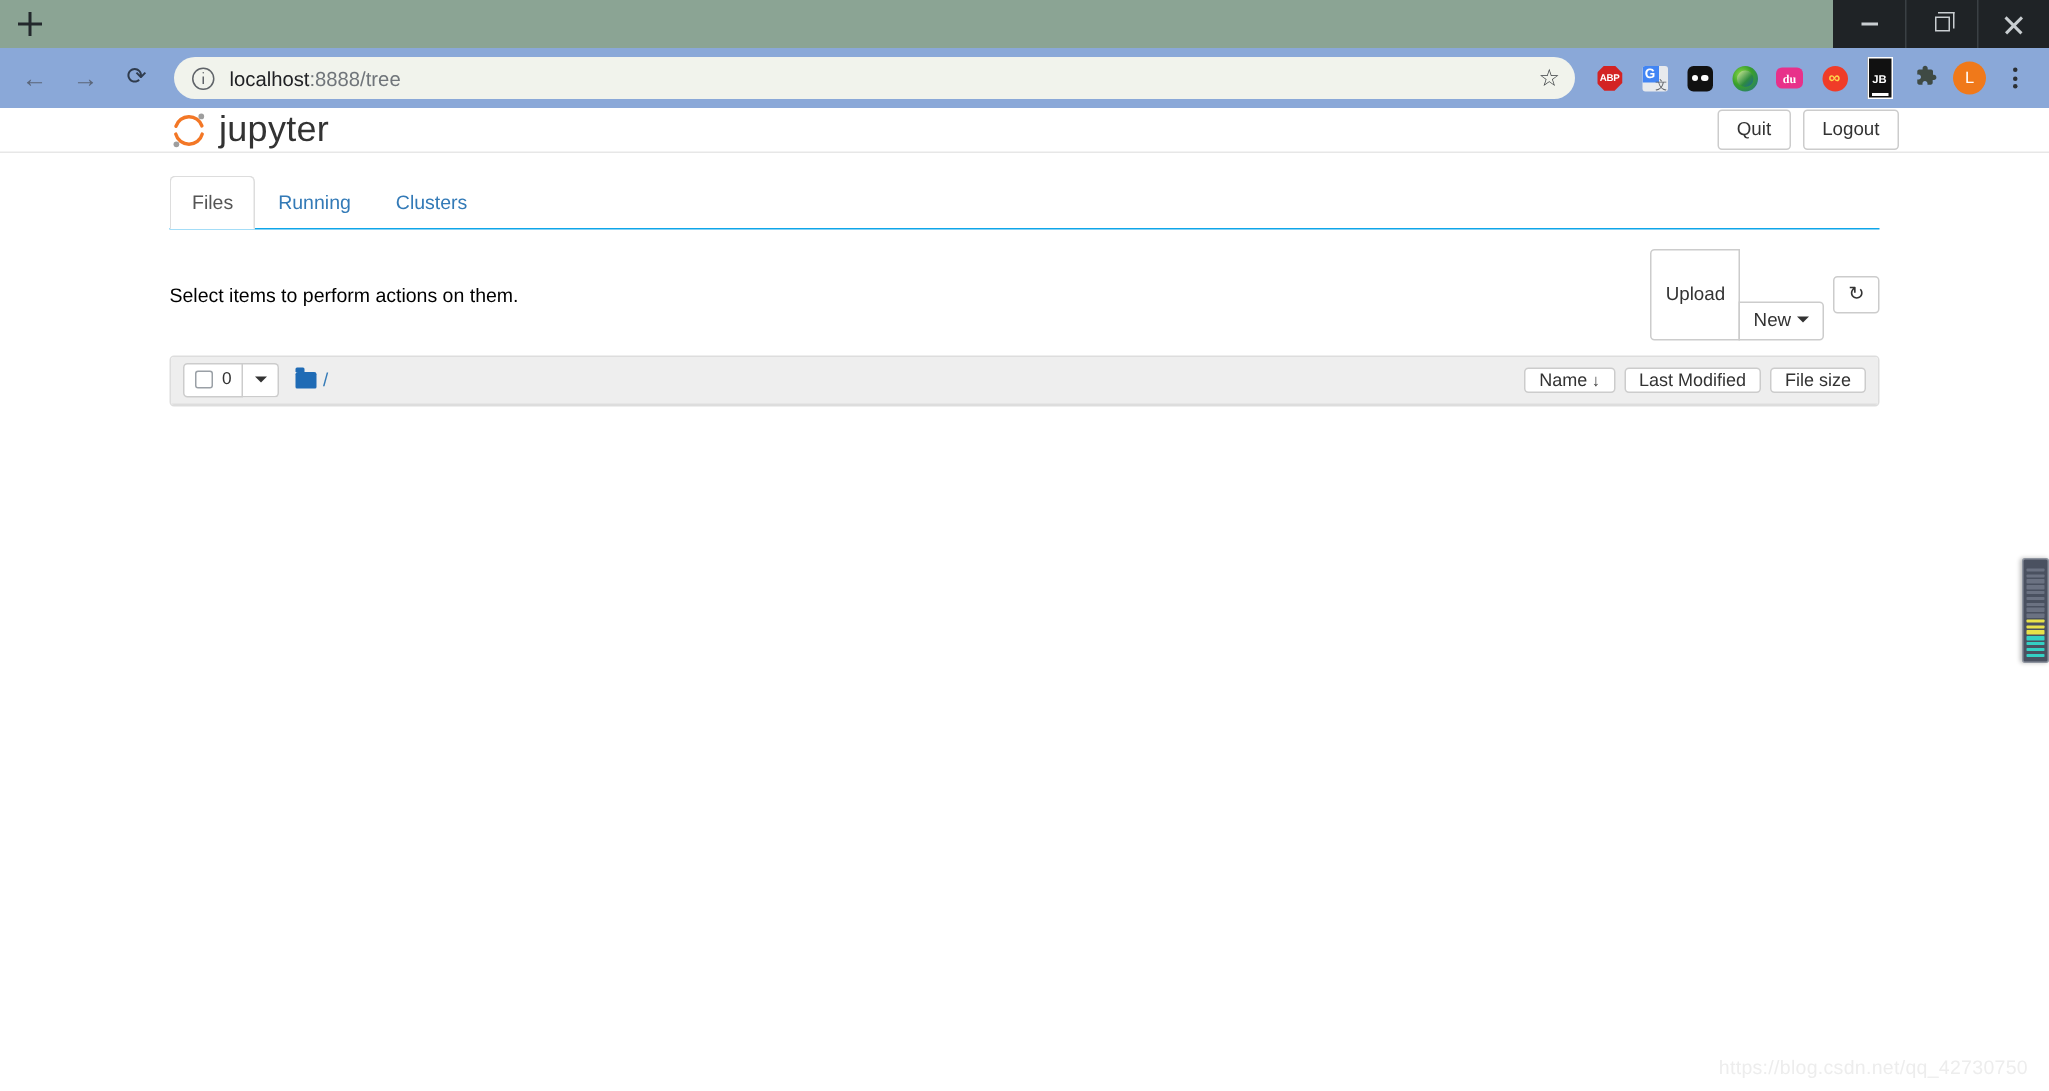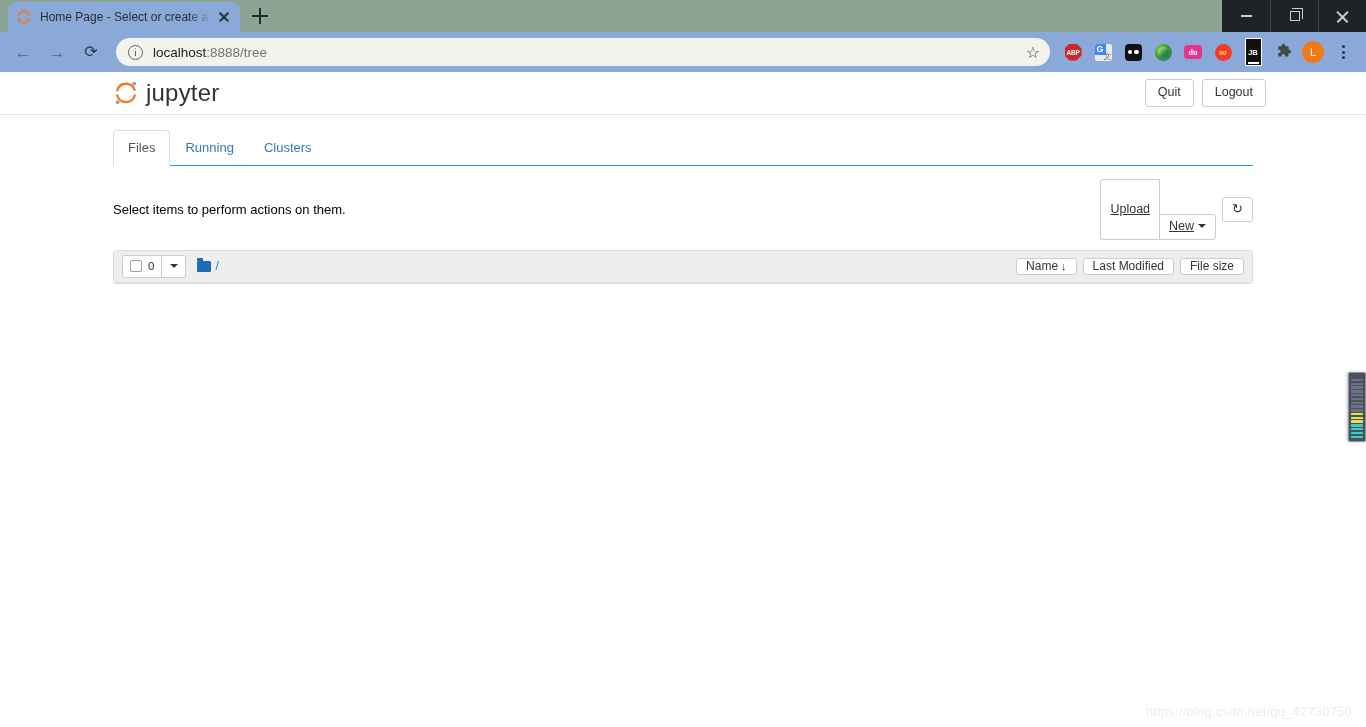--- a/index.html
+++ b/index.html
@@ -224,21 +224,21 @@
 
   
   .page {
     position: absolute;
     left: 0; top: 72px; right: 0; bottom: 0;
     background: #fff;
     overflow: hidden;
   }
 
   .jp-header {
-    height: 43px;
+    height: 30px;
     border-bottom: 1px solid #e7e7e7;
     display: flex;
     align-items: center;
     padding: 0 100px 0 113px;
   }
   .jp-logo { display: flex; align-items: center; }
   .jp-logo-mark { width: 26px; height: 26px; margin-right: 7px; }
   .jp-logo-text { font-size: 24px; color: #333; font-weight: 300; letter-spacing: 0.2px; }
   .jp-header-right { margin-left: auto; display: flex; gap: 8px; }
 
@@ -247,21 +247,21 @@
     background: #fff;
     color: #333;
     font-size: 12.5px;
     font-family: "Liberation Sans", sans-serif;
     padding: 5px 12px;
     border-radius: 3px;
     line-height: 1.25;
     cursor: pointer;
     white-space: nowrap;
   }
-  .btn-sm { padding: 4px 9px; font-size: 12.5px; text-decoration: underline; }
+  .btn-sm { padding: 4px 9px; font-size: 12.5px; }
 
   .jp-body { padding: 0 113px; }
 
   .tabs {
     display: flex;
     border-bottom: 1px solid #0ea5e9;
     margin-top: 15px;
     padding-left: 0;
   }
   .tab-item {
@@ -406,32 +406,20 @@
     box-shadow: -1px 0 3px rgba(0,0,0,0.25);
   }
   .eq-bar { height: 2.4px; width: 100%; display: block; border-radius: 0.5px; }
 </style>
 </head>
 <body>
 
 <div class="browser">
 
   <div class="tabstrip">
-    <div class="tab">
-      <span class="tab-favicon">
-        <svg width="16" height="16" viewBox="0 0 16 16">
-          <path d="M2.6 9.6a5.6 5.6 0 0 0 10.8 0" fill="none" stroke="#f37726" stroke-width="1.7" stroke-linecap="round"></path>
-          <path d="M13.2 6.0a5.6 5.6 0 0 0-10.6.2" fill="none" stroke="#f37726" stroke-width="1.7" stroke-linecap="round"></path>
-          <circle cx="12.9" cy="2.4" r="1.1" fill="#9b9b9b"></circle>
-          <circle cx="3.0" cy="13.4" r="1.1" fill="#9b9b9b"></circle>
-        </svg>
-      </span>
-      <span class="tab-title">Home Page - Select or create a</span>
-      <span class="tab-close"></span>
-    </div>
     <div class="newtab"></div>
 
     <div class="wincontrols">
       <div class="winbtn">
           <span class="wmin"></span>
         </div>
       <div class="winbtn">
           <span class="wmax"></span>
         </div>
       <div class="winbtn">

